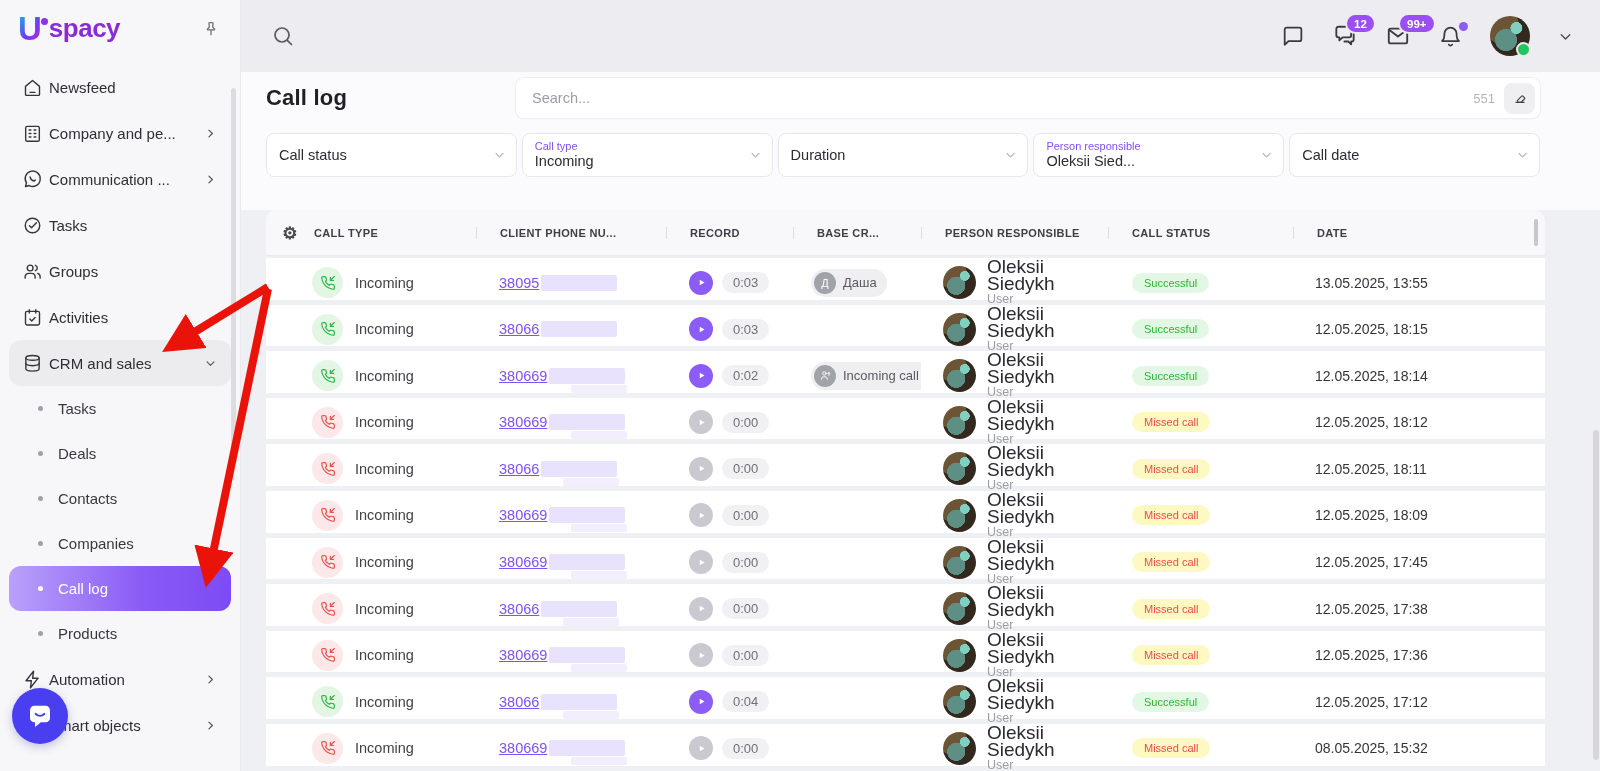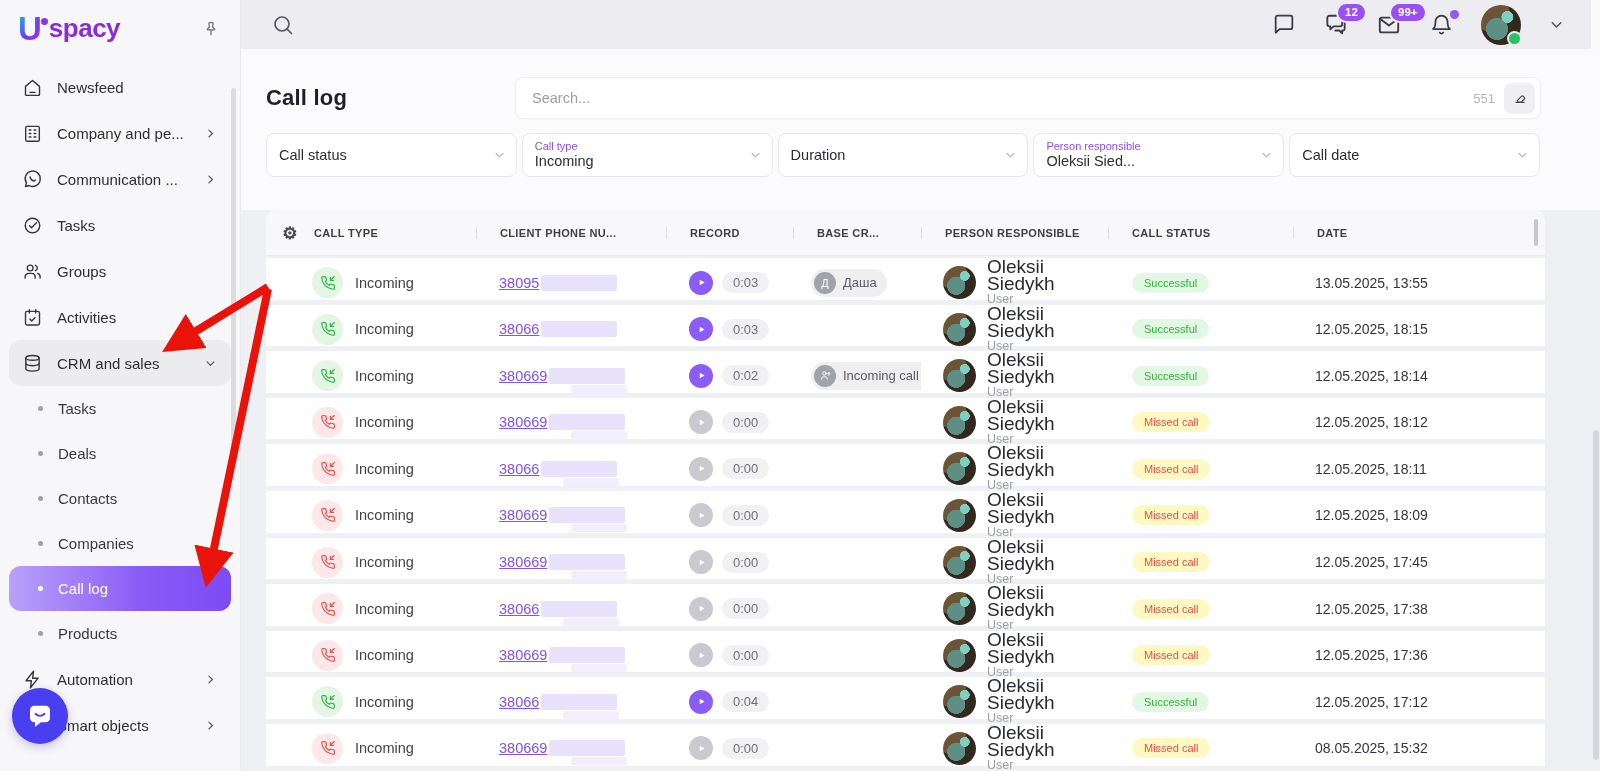--- a/index.html
+++ b/index.html
@@ -8,32 +8,32 @@
 
   
   .sidebar{position:absolute;left:0;top:0;width:240px;height:771px;background:#f7f7f9;border-right:1px solid #e9e9ee;z-index:5;}
   .logo-row{height:58px;display:flex;align-items:center;padding:0 20px 0 18px;}
   .logo{display:flex;align-items:flex-start;cursor:pointer;}
   .logo-u{font-size:33px;font-weight:800;line-height:36px;background:linear-gradient(130deg,#1fa9ef 10%,#6f3bf2 55%,#c624d8 95%);-webkit-background-clip:text;background-clip:text;color:transparent;}
   .logo-dot{width:7px;height:7px;border-radius:50%;background:#8b34e6;margin:7px 1px 0 -1px;}
   .logo-text{font-size:26px;font-weight:700;color:#8a2bd9;line-height:34px;letter-spacing:-0.5px;}
   .pin{margin-left:auto;color:#6e6f75;display:flex;}
   .sb-nav{padding-top:6px;}
-  .sb-item{height:46px;display:flex;align-items:center;gap:14px;margin:0 9px;padding:0 13px;border-radius:12px;font-size:15px;color:#2e2f34;cursor:pointer;white-space:nowrap;}
+  .sb-item{height:46px;display:flex;align-items:center;gap:6px;margin:0 9px;padding:0 13px;border-radius:12px;font-size:15px;color:#2e2f34;cursor:pointer;white-space:nowrap;}
   .sb-item .ic{display:flex;color:#35363c;flex:none;}
   .sb-item .chev{margin-left:auto;color:#55565c;display:flex;}
   .sb-item.active{background:#ececef;}
   .sb-sub{height:45px;display:flex;align-items:center;gap:15px;margin:0 9px;padding:0 13px 0 29px;border-radius:12px;font-size:15px;color:#38393f;cursor:pointer;}
   .sb-sub .dot{width:5px;height:5px;border-radius:50%;background:#9fa1a8;flex:none;}
   .sb-sub.active{background:linear-gradient(90deg,#b9a1fa 0%,#8a5bf6 60%,#7d4bf4 100%);color:#fff;}
   .sb-sub.active .dot{background:#fff;}
   .sb-scrollbar{position:absolute;left:231px;top:88px;width:5px;height:362px;border-radius:3px;background:#dbdbe0;}
 
   
-  .topbar{position:absolute;left:241px;top:0;right:9px;height:49px;background:#ececf1;display:flex;align-items:center;padding:0 26px 0 30px;box-sizing:border-box;z-index:4;}
+  .topbar{position:absolute;left:241px;top:0;right:0;height:72px;background:#ececf1;display:flex;align-items:center;padding:0 26px 0 30px;box-sizing:border-box;z-index:4;}
   .tb-search{color:#5a5b61;display:flex;cursor:pointer;}
   .tb-right{margin-left:auto;display:flex;align-items:center;gap:27px;}
   .ticon{position:relative;color:#3a3b41;display:flex;cursor:pointer;}
   .badge{position:absolute;top:-10px;left:13px;background:#9b4ff2;color:#fff;font-size:11.5px;font-weight:700;padding:2.5px 7px;border-radius:11px;border:2px solid #ececf1;line-height:12px;}
   .bell-dot{position:absolute;top:-2px;right:-5px;width:9px;height:9px;border-radius:50%;background:#8b5cf6;}
   .tb-avatar{position:relative;width:40px;height:40px;border-radius:50%;cursor:pointer;
     background:radial-gradient(circle at 66% 30%,#7fd0c0 0 15%,rgba(0,0,0,0) 16%),
                radial-gradient(circle at 40% 60%,#5d8f84 0 32%,rgba(0,0,0,0) 33%),
                radial-gradient(circle at 28% 24%,#6b5536 0 42%,rgba(0,0,0,0) 43%),#33281d;}
   .tb-status{position:absolute;right:-1px;bottom:-1px;width:11px;height:11px;border-radius:50%;background:#22c55e;border:2px solid #ececf1;}

